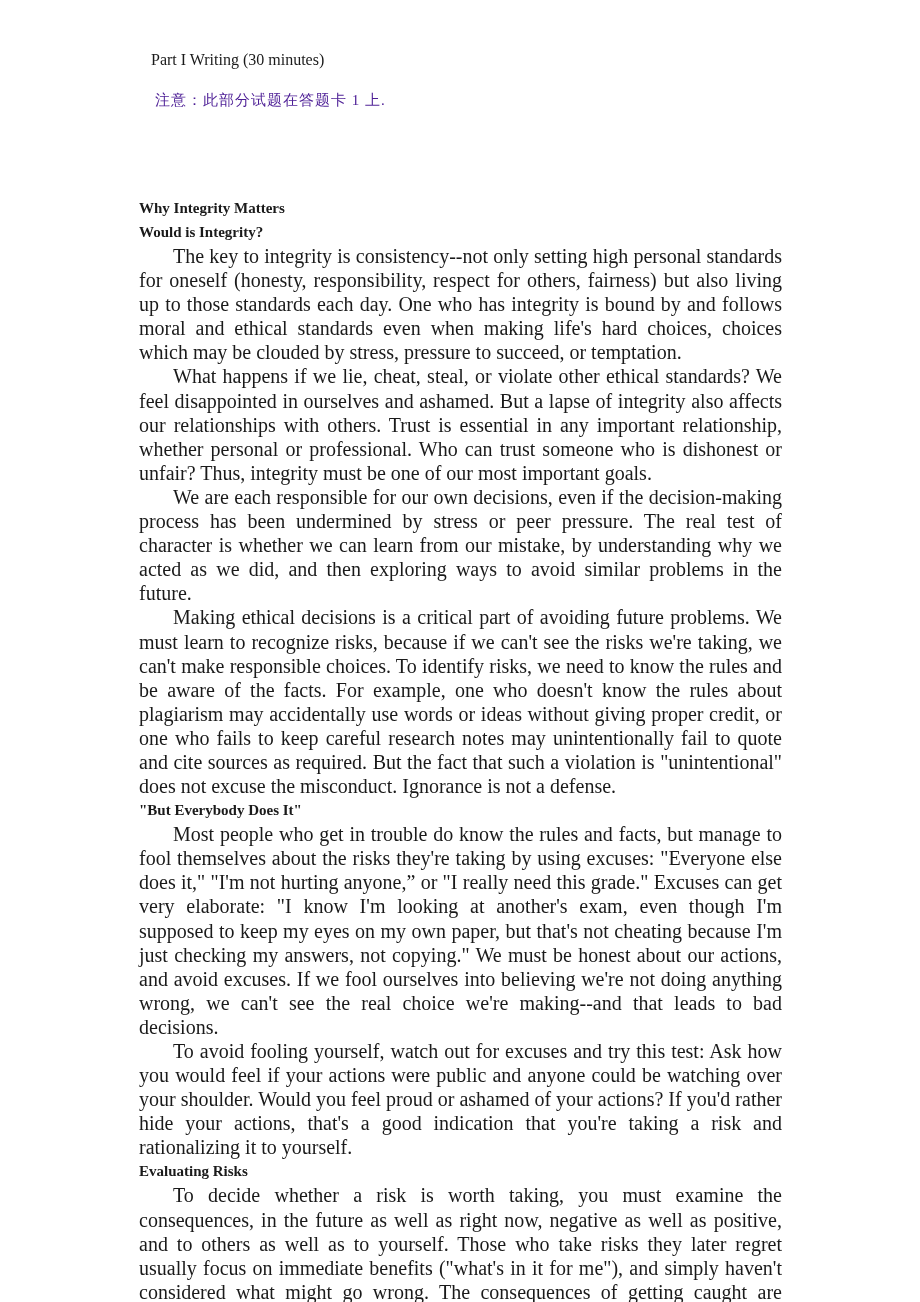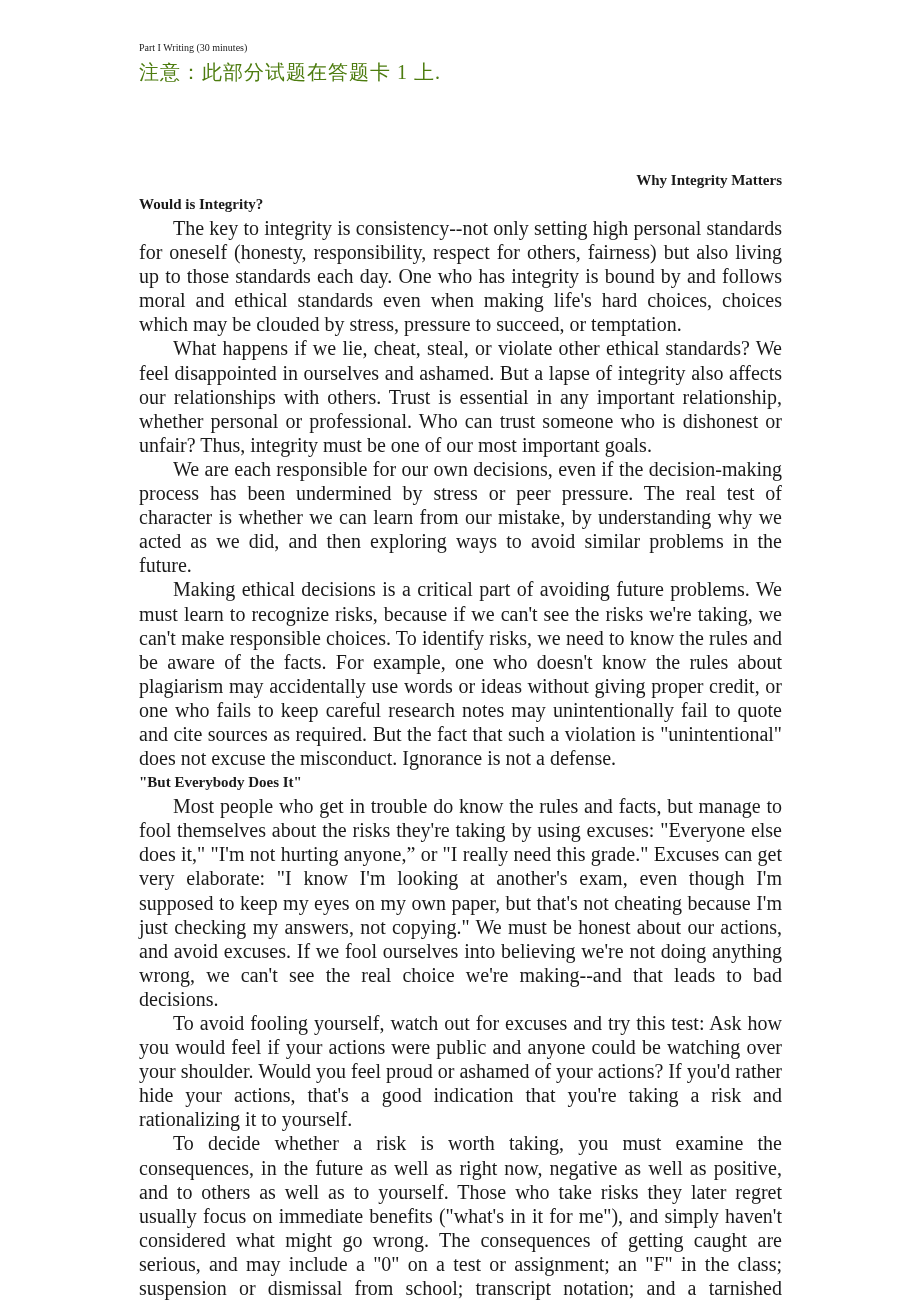--- a/index.html
+++ b/index.html
@@ -1,21 +1,21 @@
 <!DOCTYPE html>
 <html><head>
 <meta charset="utf-8">
 <style>
   html, body { margin: 0; padding: 0; background: #ffffff; }
   body { width: 920px; height: 1302px; position: relative; overflow: hidden;
          font-family: "Liberation Serif", "DejaVu Serif", serif; color: #1a1a1a; }
   .page { position: absolute; left: 139px; top: 36px; width: 643px; }
-  .hdr { font-size: 10px; line-height: 24px; margin: 0; }
-  .notice { font-size: 20px; line-height: 24px; margin: 0; color: #4d7c0f; letter-spacing: 1px; }
-  .title { text-align: right; font-weight: bold; font-size: 15px; line-height: 24px; margin: 84px 0 0 0; }
+  .hdr { font-size: 16px; line-height: 24px; margin: 12px; }
+  .notice { font-size: 15px; line-height: 24px; margin: 16px; color: #4c1d95; letter-spacing: 1px; }
+  .title { text-align: left; font-weight: bold; font-size: 15px; line-height: 24px; margin: 84px 0 0 0; }
   .sec { font-weight: bold; font-size: 15px; line-height: 24px; margin: 0; }
   p.para { font-size: 20px; line-height: 24.1px; margin: 0; text-align: justify; text-indent: 34px; }
 </style>
 </head>
 <body>
 
 <div class="page">
   <p class="hdr">Part I Writing (30 minutes)</p>
   <p class="notice">注意：此部分试题在答题卡 1 上.</p>
 
@@ -32,15 +32,16 @@
     <p class="para">Making ethical decisions is a critical part of avoiding future problems. We must learn to recognize risks, because if we can't see the risks we're taking, we can't make responsible choices. To identify risks, we need to know the rules and be aware of the facts. For example, one who doesn't know the rules about plagiarism may accidentally use words or ideas without giving proper credit, or one who fails to keep careful research notes may unintentionally fail to quote and cite sources as required. But the fact that such a violation is "unintentional" does not excuse the misconduct. Ignorance is not a defense.</p>
   </div>
 
   <div>
     <p class="sec">"But Everybody Does It"</p>
     <p class="para">Most people who get in trouble do know the rules and facts, but manage to fool themselves about the risks they're taking by using excuses: "Everyone else does it," "I'm not hurting anyone,” or "I really need this grade." Excuses can get very elaborate: "I know I'm looking at another's exam, even though I'm supposed to keep my eyes on my own paper, but that's not cheating because I'm just checking my answers, not copying." We must be honest about our actions, and avoid excuses. If we fool ourselves into believing we're not doing anything wrong, we can't see the real choice we're making--and that leads to bad decisions.</p>
     <p class="para">To avoid fooling yourself, watch out for excuses and try this test: Ask how you would feel if your actions were public and anyone could be watching over your shoulder. Would you feel proud or ashamed of your actions? If you'd rather hide your actions, that's a good indication that you're taking a risk and rationalizing it to yourself.</p>
   </div>
 
   <div>
+    <p class="sec">Evaluating Risks</p>
     <p class="para">To decide whether a risk is worth taking, you must examine the consequences, in the future as well as right now, negative as well as positive, and to others as well as to yourself. Those who take risks they later regret usually focus on immediate benefits ("what's in it for me"), and simply haven't considered what might go wrong. The consequences of getting caught are serious, and may include a "0" on a test or assignment; an "F" in the class; suspension or dismissal from school; transcript notation; and a tarnished reputation. In fact, when you break a rule or law, you lose control over your life, and give others the power to impose punishment: you have no control over what that punishment might be. This is an extremely precarious and vulnerable position. There may be some matters of life and death, or highest principle, which might justify such a risk, but there aren't many things that fall in this category.</p>
   </div>
 </div>
 
 </body></html>

